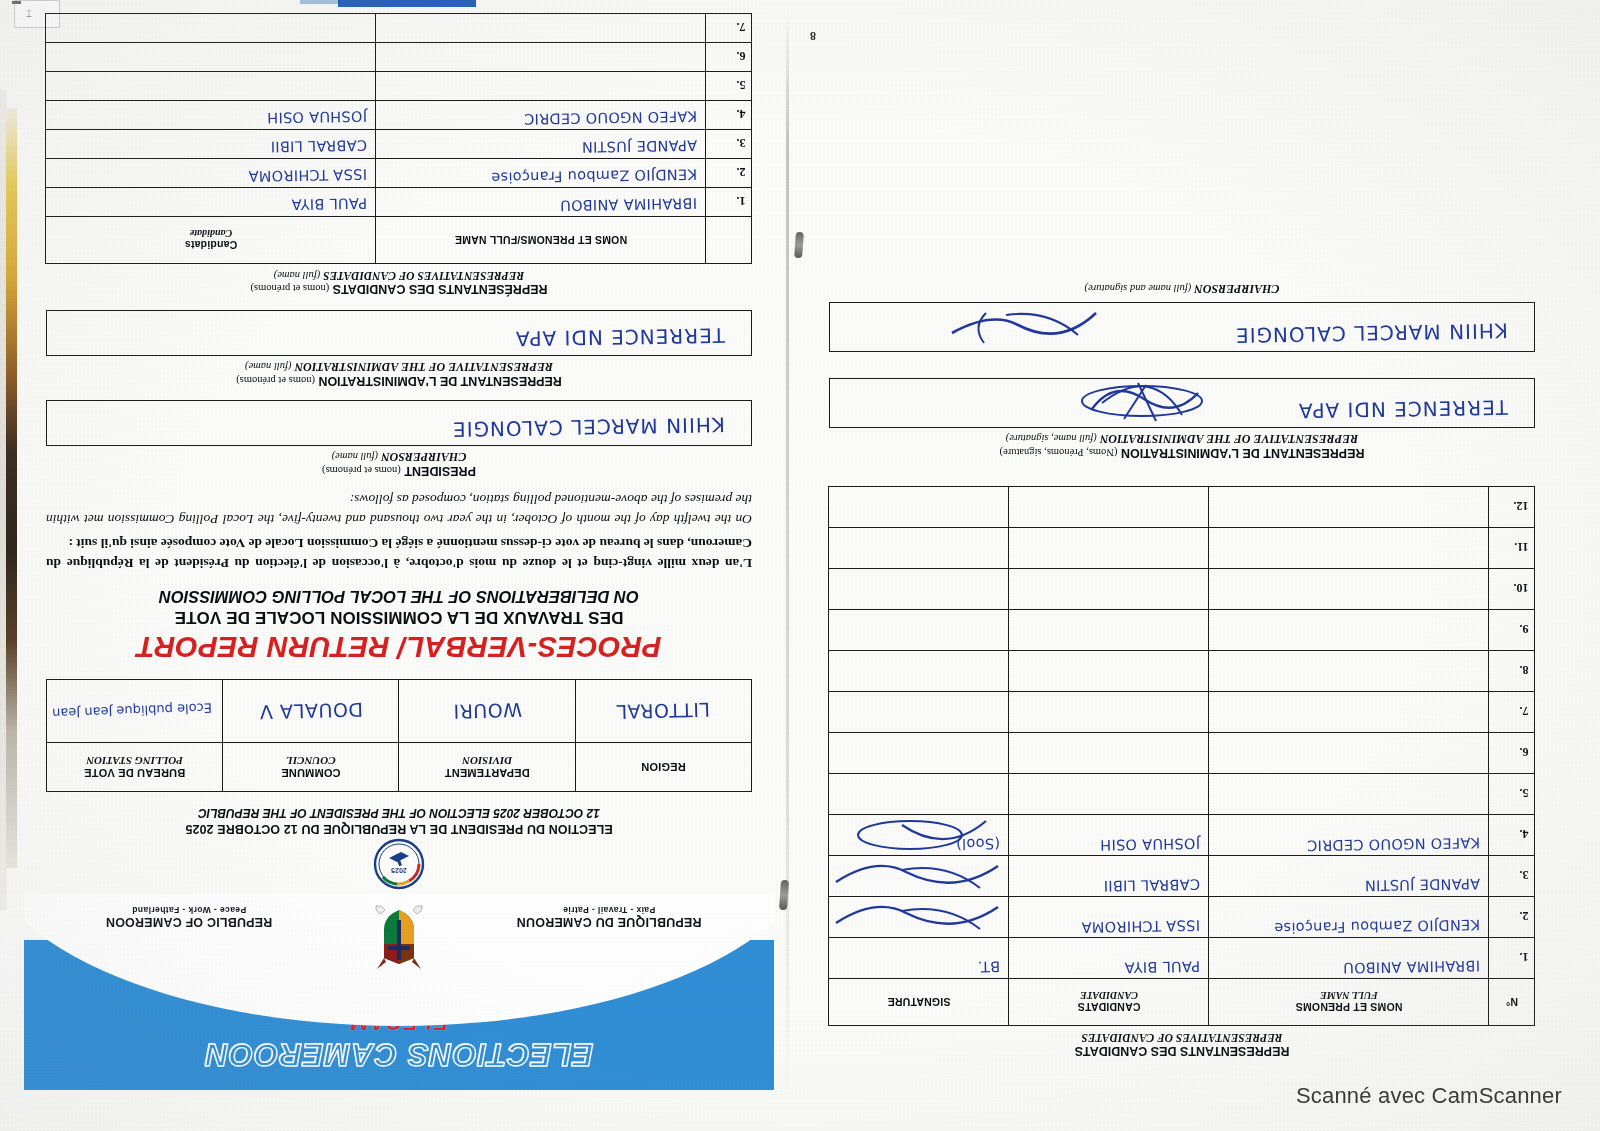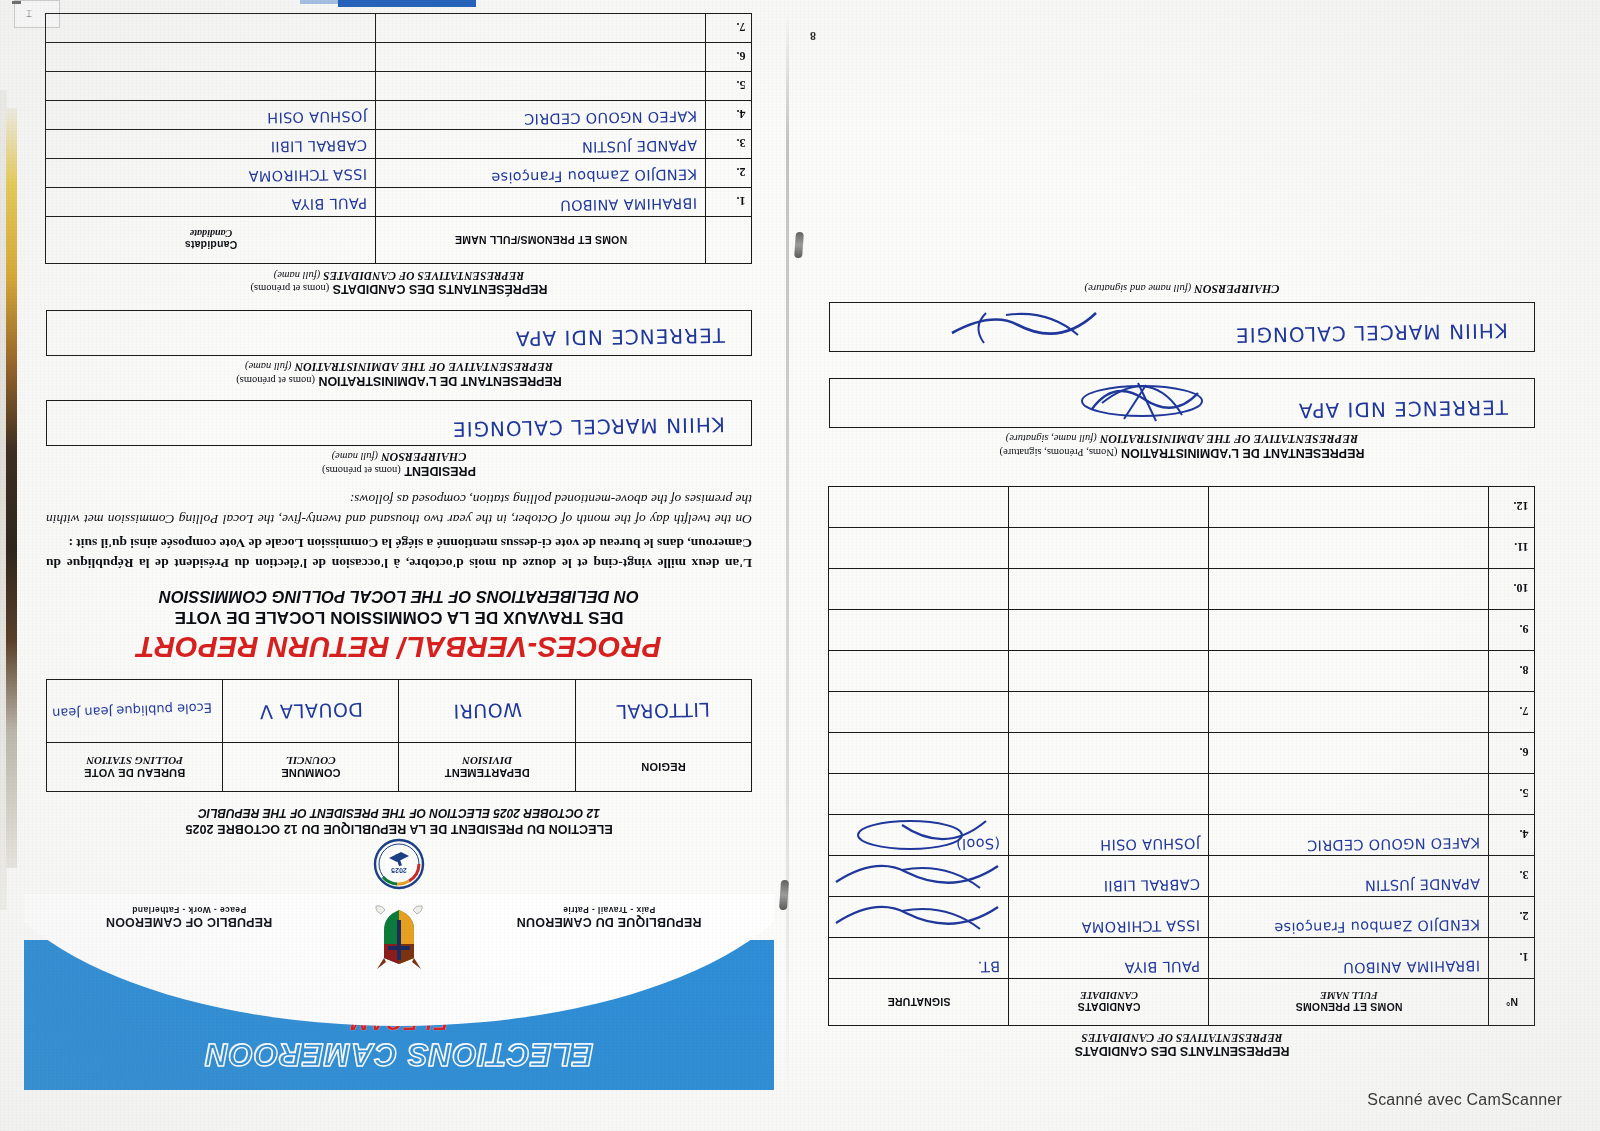--- a/index.html
+++ b/index.html
@@ -161,21 +161,21 @@
   }
 
   
   .sheet-right table.cand tbody td{height:40px;}
   .sheet-right table.cand{width:706px;}
 
   
   #camscanner{
     position:absolute;right:38px;bottom:22px;
     font-family:"Liberation Sans",sans-serif;
-    font-size:16px;color:#3a3a3a;letter-spacing:.2px;
+    font-size:22px;color:#3a3a3a;letter-spacing:.2px;
   }
   .pagenum{position:absolute;transform:rotate(180deg);font-family:"Liberation Serif",serif;font-weight:bold;font-size:12px;color:#2a2a2a;}
 </style>
 </head>
 <body>
 
 <div id="scan">
 
   <div class="edge-strip2"></div>
   <div class="edge-strip"></div>

